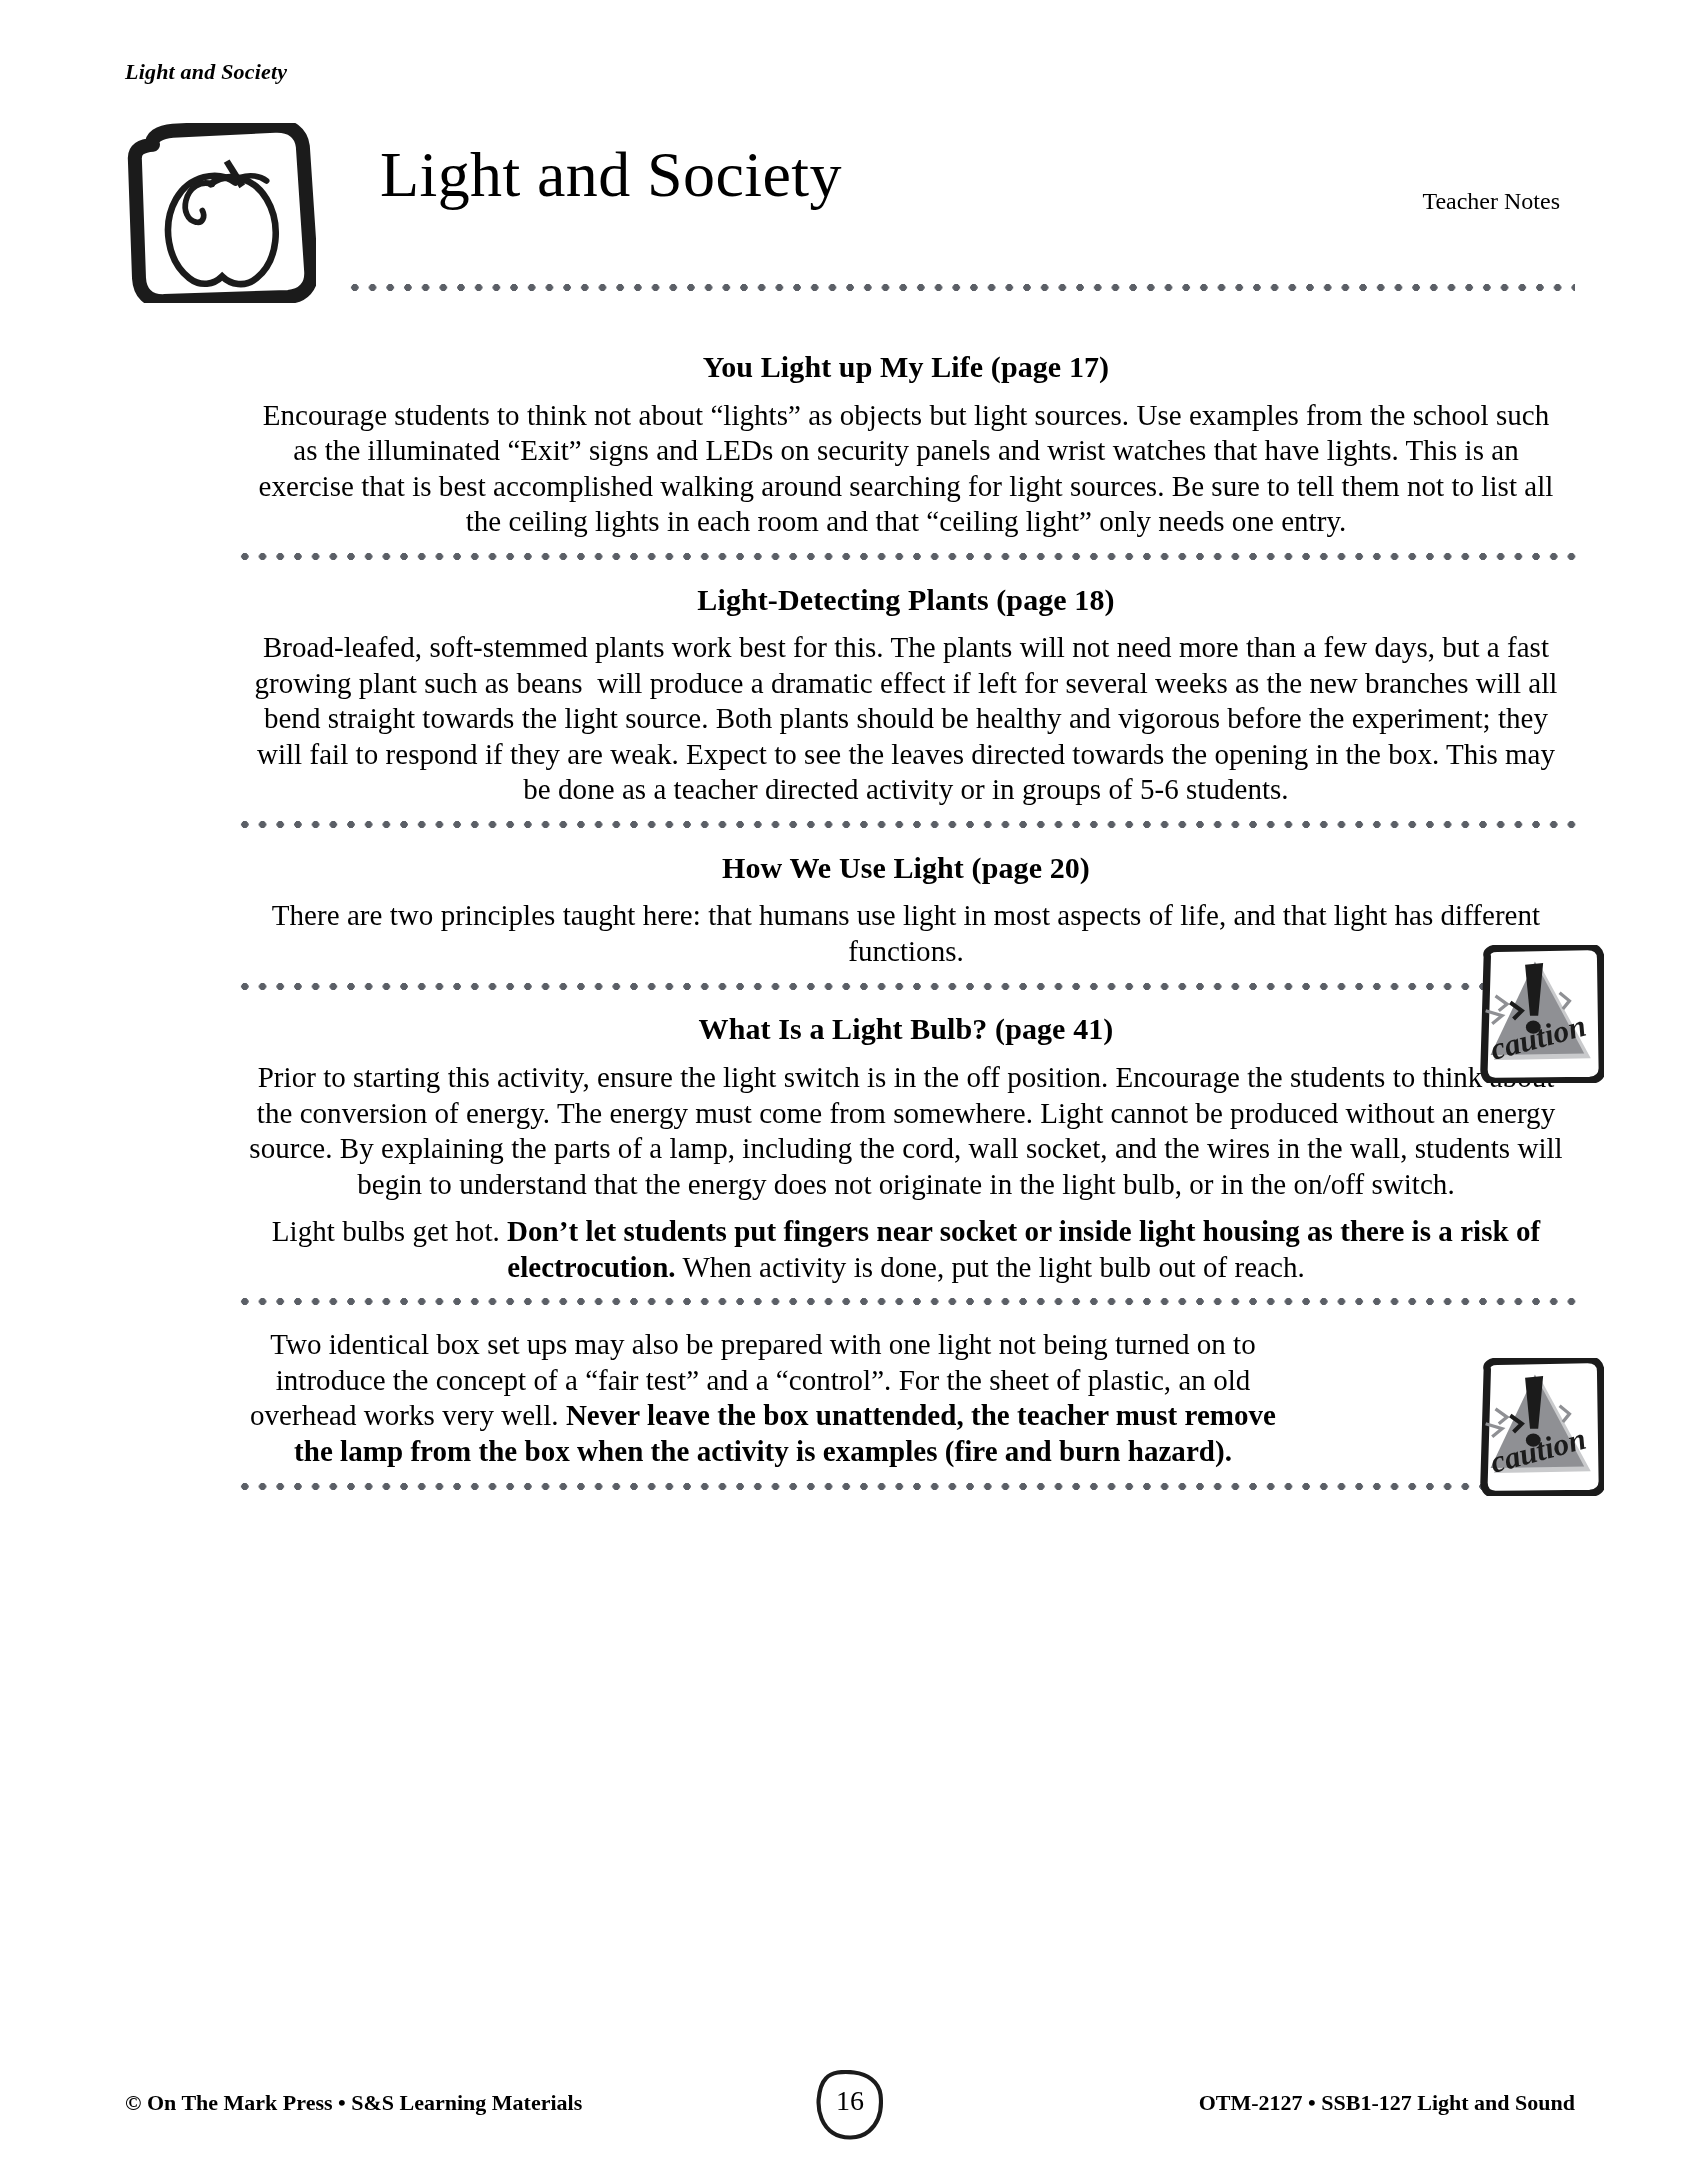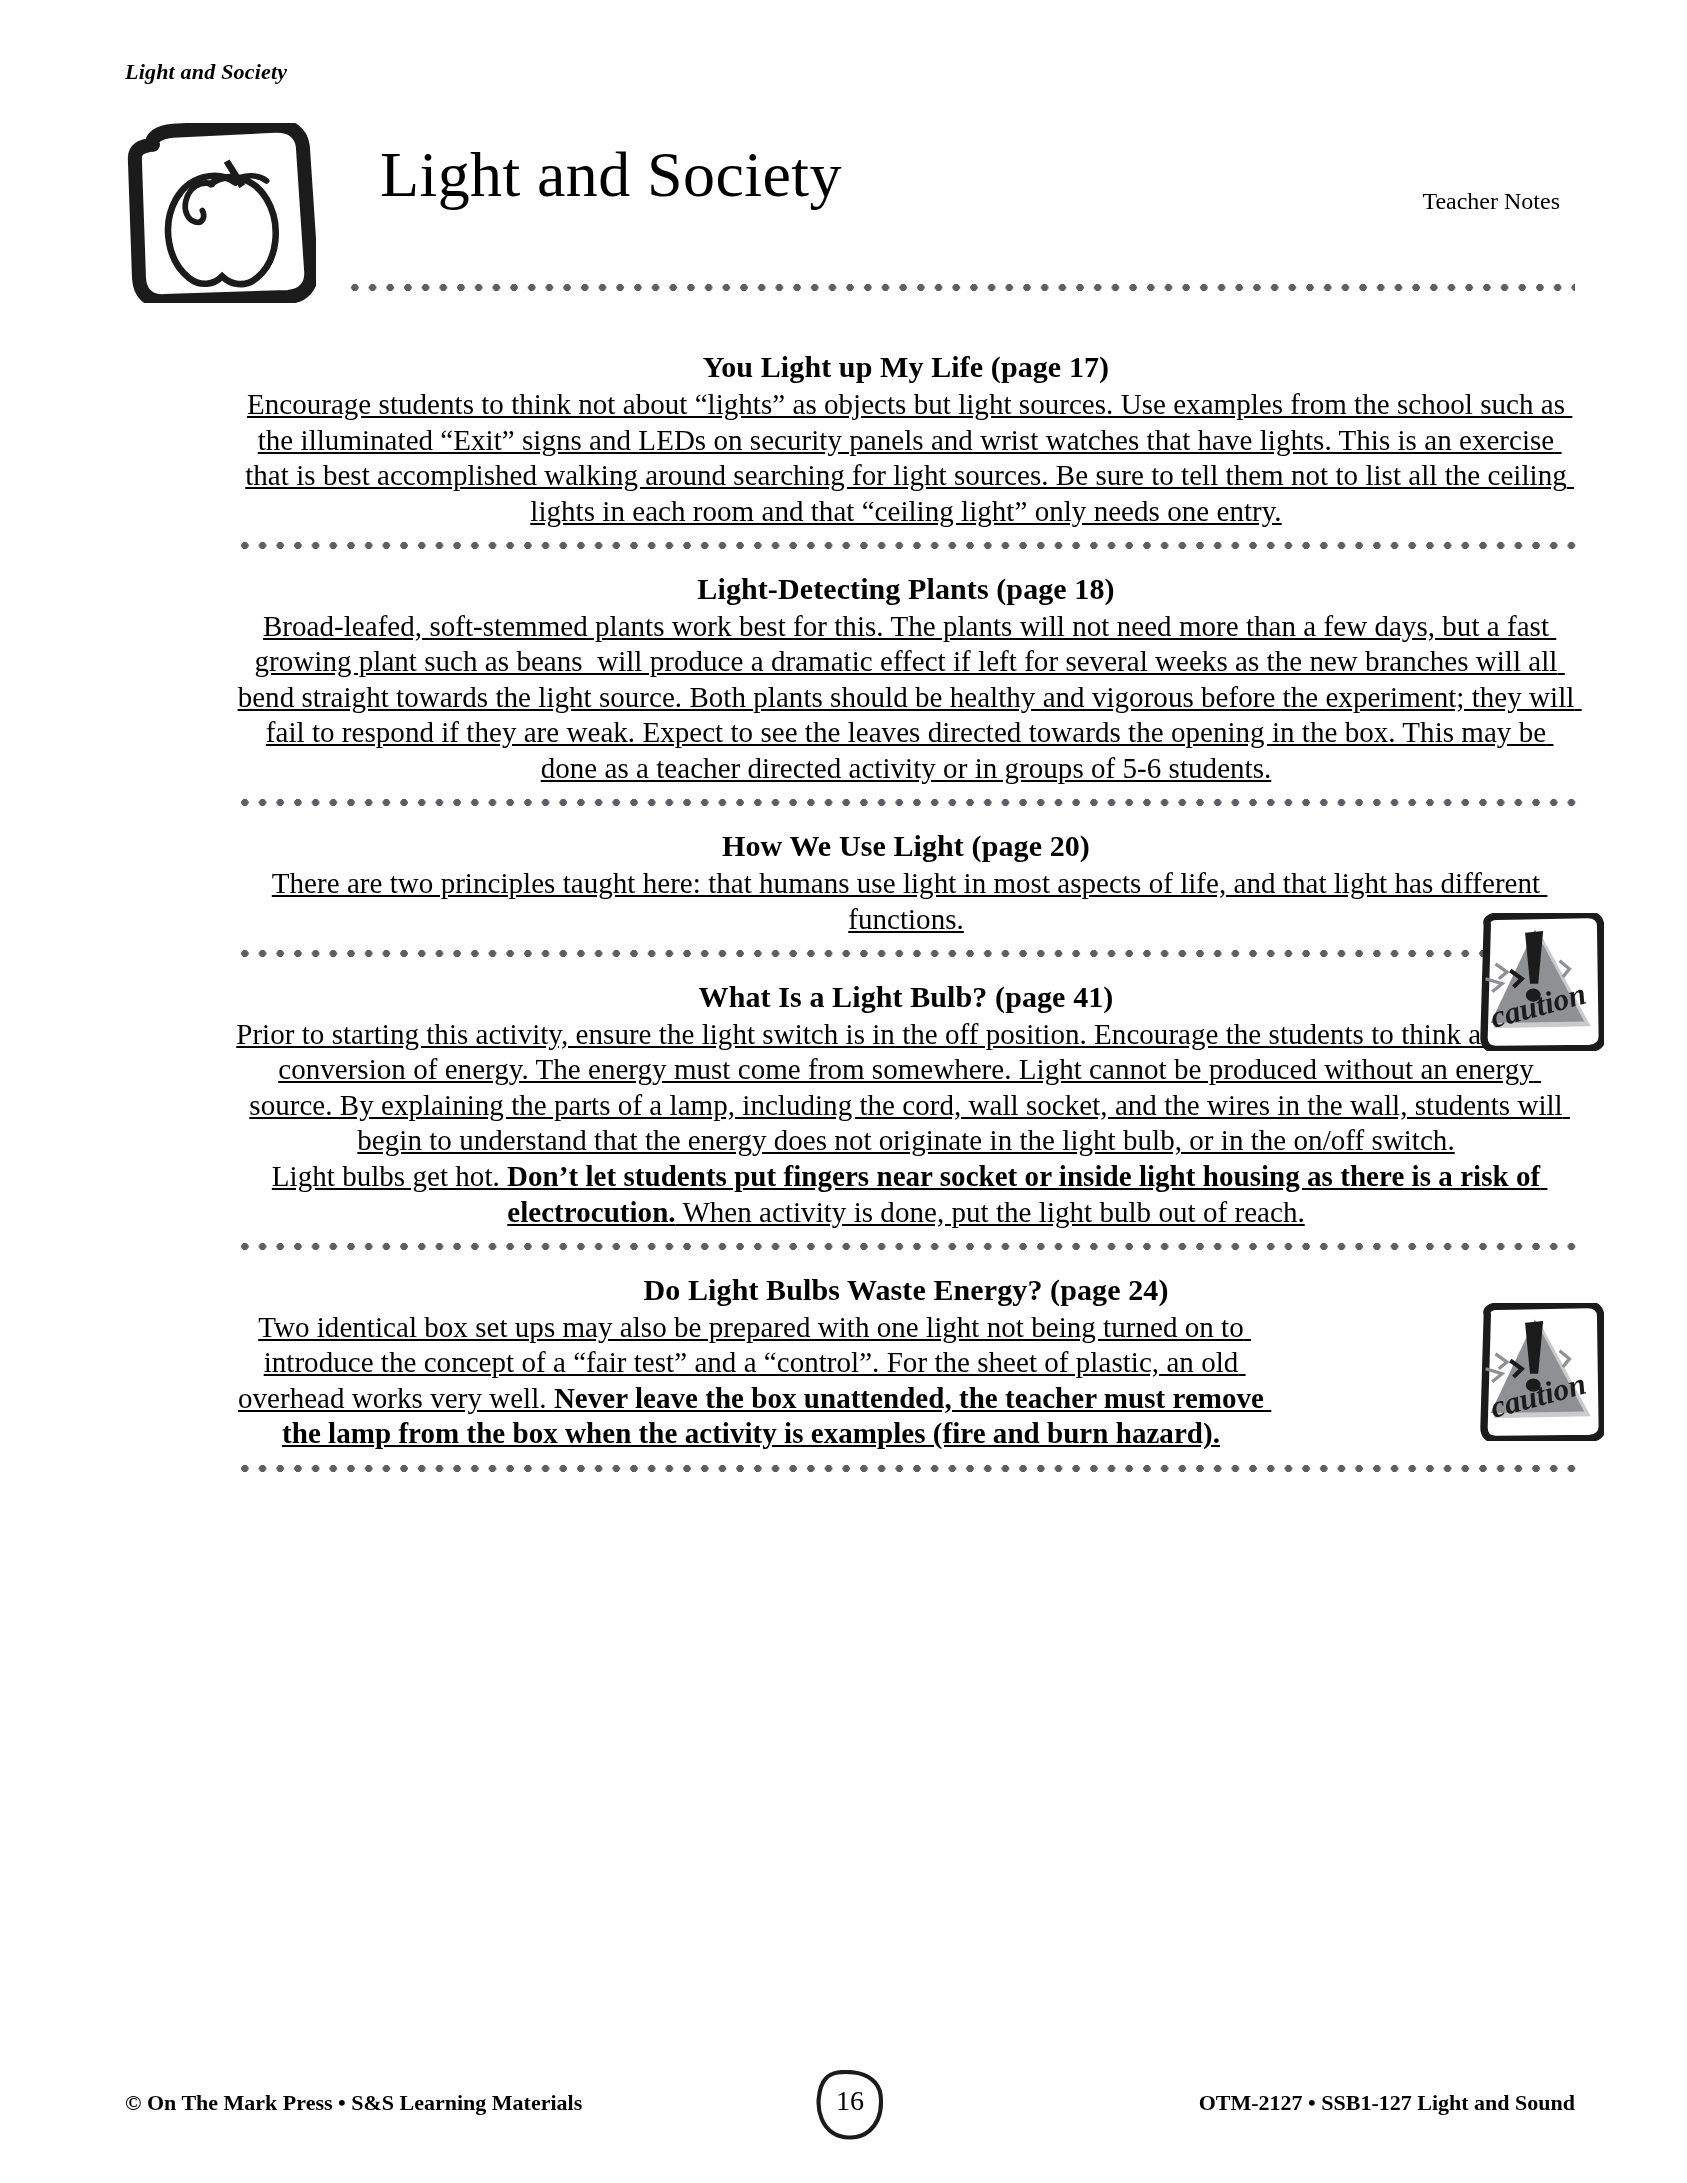--- a/index.html
+++ b/index.html
@@ -95,26 +95,25 @@
 
   h2.sec-title {
     margin: 0 0 1.6px 0;
     font-size: 30px;
     font-weight: bold;
     letter-spacing: 0.1px;
     line-height: 1.22;
   }
 
   p.body {
-    margin: 0;
+    margin: 12px;
     font-size: 29px;
     line-height: 1.225;
     letter-spacing: 0.04px;
     white-space: pre-wrap;
-    text-decoration: underline;
   }
 
   .sec-divider { margin: 11.5px 0 20px 0; }
 
   
   .caution-badge {
     position: absolute;
     width: 125px;
     height: 138px;
   }
@@ -225,21 +224,20 @@
           <path d="M38 70 L52 80 L42 90" fill="none" stroke="#1b1b1b" stroke-width="5"></path>
           <text x="18" y="140" font-family="'Liberation Serif', serif" font-size="38" font-style="italic" font-weight="bold" fill="#1b1b1b" transform="rotate(-15 18 140)">caution</text>
         </svg>
       </div>
 
       <p class="body"><span>Light bulbs get hot. </span><b>Don’t let students put fingers near socket or inside light housing as there is a risk of electrocution.</b><span> When activity is done, put the light bulb out of reach.</span></p>
     </div>
     <div class="sec-divider dotted"></div>
 
     <div class="section">
-      <h2 class="sec-title">Do Light Bulbs Waste Energy? (page 24)</h2>
 
       <div class="caution-badge" id="caution-2">
         <svg viewBox="0 0 152 168" xmlns="http://www.w3.org/2000/svg">
           <path d="M10 14 C8 8 14 4 22 4 L132 2 C142 2 148 7 148 16 L150 150 C150 160 144 164 135 165 L20 166 C11 166 6 161 6 152 Z" fill="#ffffff" stroke="#1b1b1b" stroke-width="9" stroke-linejoin="round"></path>
           <path d="M74 24 L136 138 L18 140 Z" fill="#c9cacc"></path>
           <path d="M68 20 L128 132 L14 134 Z" fill="#8f9094"></path>
           <path d="M56 24 L78 22 L72 86 L62 86 Z" fill="#1b1b1b"></path>
           <ellipse cx="66" cy="100" rx="9" ry="8" fill="#1b1b1b"></ellipse>
           <path d="M20 62 L34 72 L24 80" fill="none" stroke="#8f9094" stroke-width="4"></path>
           <path d="M8 80 L28 86 L16 96" fill="none" stroke="#8f9094" stroke-width="4"></path>

